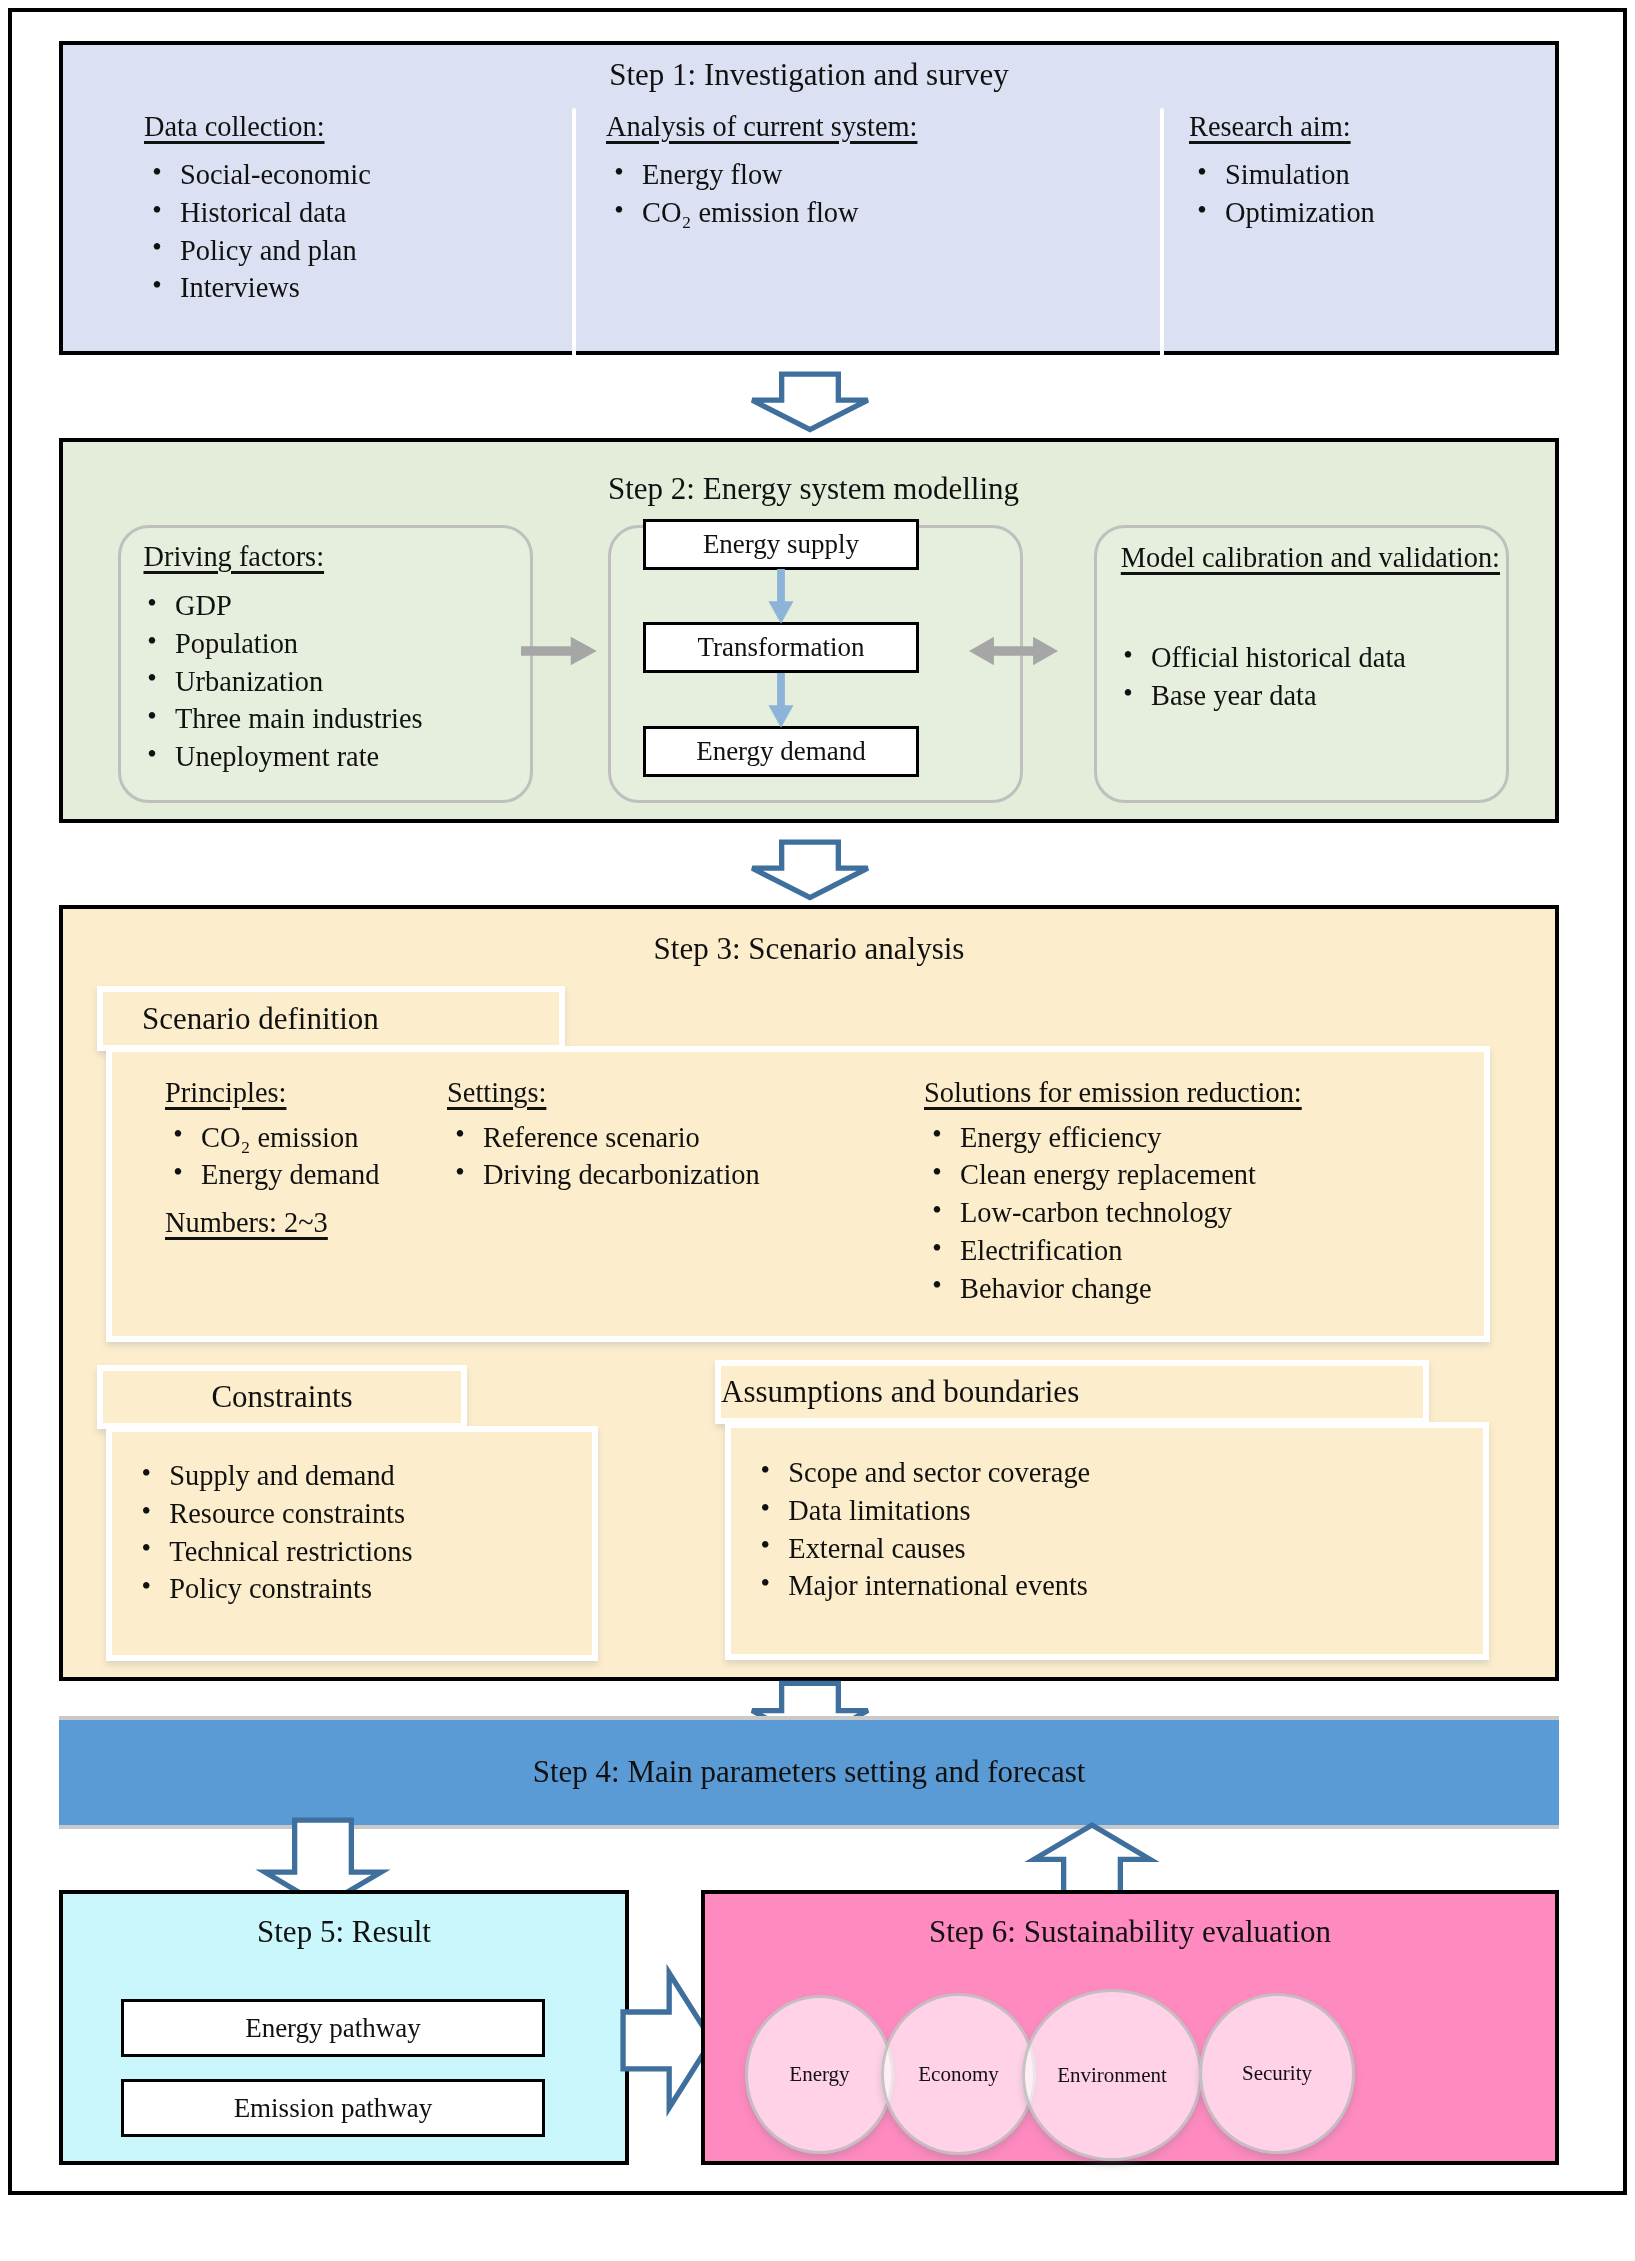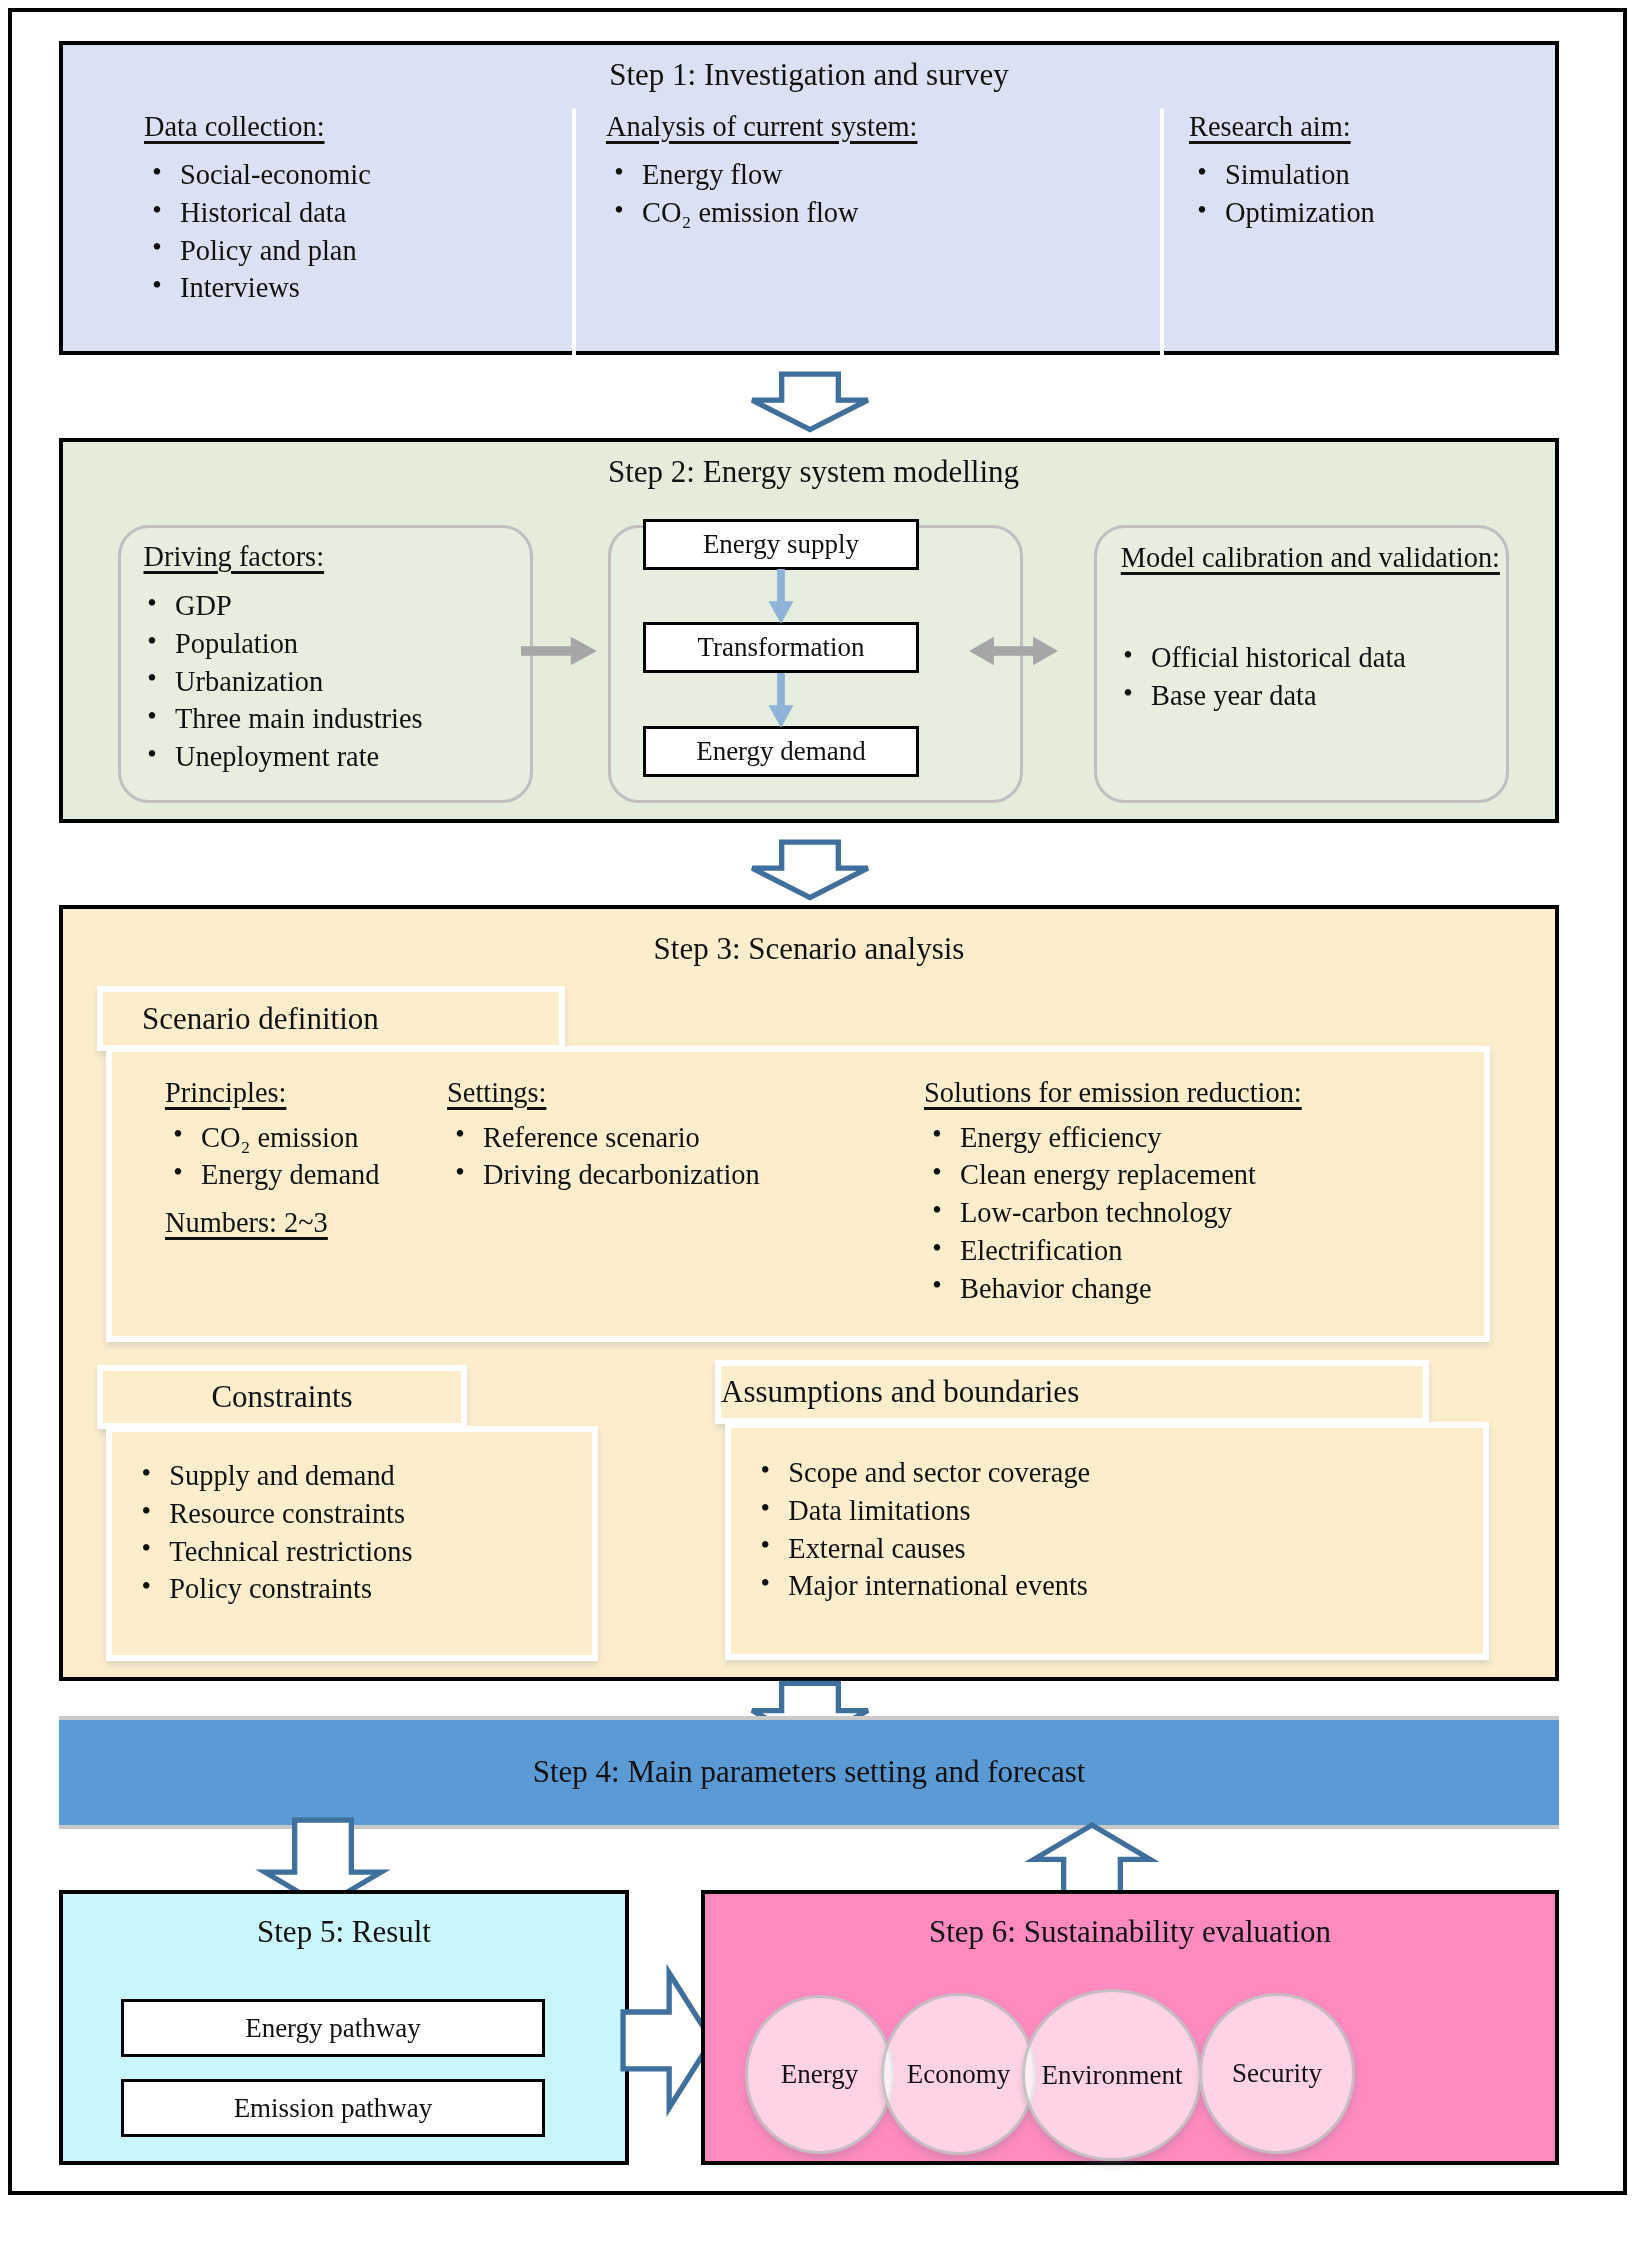--- a/index.html
+++ b/index.html
@@ -74,21 +74,21 @@
   #s1-c1 { position: absolute; left: 81px; top: 0; width: 415px; }
   #s1-c2 { position: absolute; left: 543px; top: 0; width: 557px; }
   #s1-c3 { position: absolute; left: 1126px; top: 0; width: 355px; }
   #s1-cols ul.blist { margin-top: 13px; }
 
   
   #step2 {
     left: 59px; top: 438px; width: 1500px; height: 385px;
     background: #e3edd9;
   }
-  #step2 .step-title { margin-top: 13px; padding-left: 9px; }
+  #step2 .step-title { margin-top: 30px; padding-left: 9px; }
   .rbox {
     position: absolute;
     border: 3px solid #bfbfbf;
     border-radius: 31px;
     background: rgba(255,255,255,0.12);
   }
   #s2-driving { left: 55px; top: 83px; width: 415px; height: 278px; }
   #s2-center  { left: 545px; top: 83px; width: 415px; height: 278px; }
   #s2-valid   { left: 1031px; top: 83px; width: 415px; height: 278px; }
   #s2-driving .col-head { position: absolute; left: 22.5px; top: 13px; }
@@ -174,21 +174,21 @@
     left: 701px; top: 1890px; width: 858px; height: 275px;
     background: #fe8ac0;
   }
   #step6 .step-title { margin-top: 21.3px; }
   .pill {
     position: absolute;
     border-radius: 50%;
     background: rgba(255,255,255,0.62);
     border: 3px solid rgba(180,180,180,0.75);
     display: flex; align-items: center; justify-content: center;
-    font-size: 27px; color: #111;
+    font-size: 21px; color: #111;
     box-shadow: 0 4.7px 7.1px rgba(120,120,130,0.28);
   }
   #p-energy { left: 745px; top: 1995px; width: 149px; height: 159px; }
   #p-economy{ left: 881px; top: 1993px; width: 155px; height: 162px; }
   #p-environ{ left: 1022px; top: 1989px; width: 180px; height: 172px; }
   #p-securit{ left: 1199px; top: 1993px; width: 156px; height: 161px; }
   .pill span { position: relative; z-index: 4; white-space: nowrap; }
 
   
   svg.arrow { position: absolute; overflow: visible; }

